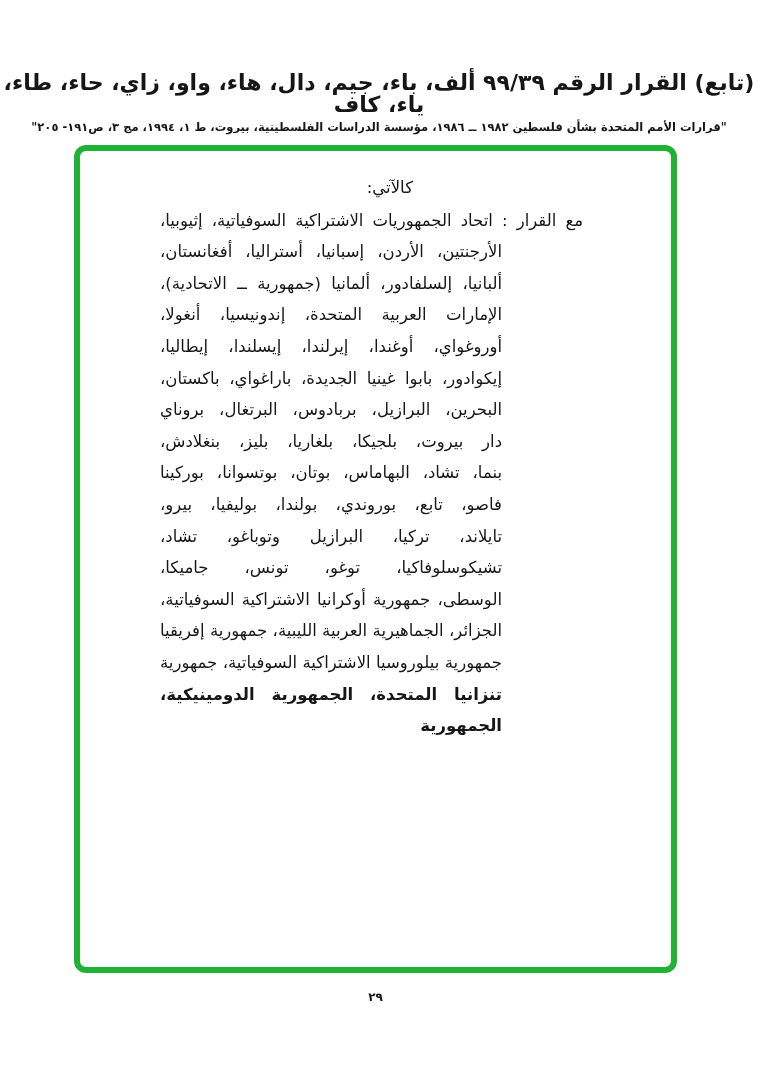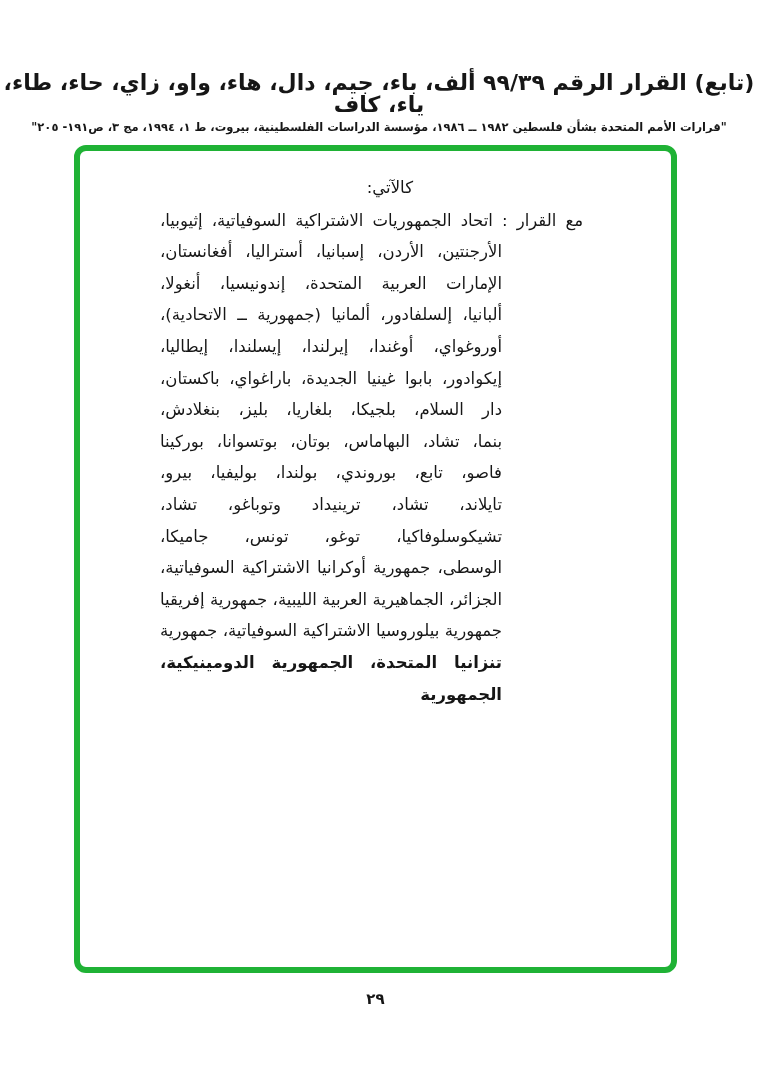--- a/index.html
+++ b/index.html
@@ -28,46 +28,47 @@
     text-align:right;margin-right:170px;margin-bottom:1px;
   }
   .line{
     text-align:justify;text-align-last:justify;-moz-text-align-last:justify;
     direction:rtl;white-space:normal;
   }
   .line.cont{margin-right:81px;}
   .line.bold{font-weight:bold;}
   .page-number{
     position:absolute;top:990px;left:74px;width:603px;text-align:center;
-    font-size:15px;font-weight:bold;direction:rtl;
+    font-size:12px;font-weight:bold;direction:rtl;
   }
 </style>
 </head>
 <body>
 
 <div class="header">
   <div class="header-title">(تابع) القرار الرقم ٩٩/٣٩ ألف، باء، جيم، دال، هاء، واو، زاي، حاء، طاء، ياء، كاف</div>
   <div class="header-citation">"قرارات الأمم المتحدة بشأن فلسطين ١٩٨٢ ــ ١٩٨٦، مؤسسة الدراسات الفلسطينية، بيروت، ط ١، ١٩٩٤، مج ٣، ص١٩١- ٢٠٥"</div>
 </div>
 
 <div class="green-box"></div>
 
 <div class="textcol">
   <div class="kalati">كالآتي:</div>
   <div class="line first"><span>مع القرار :</span> <span>اتحاد الجمهوريات الاشتراكية السوفياتية، إثيوبيا،</span></div>
   <div>
       <div class="line cont">الأرجنتين، الأردن، إسبانيا، أستراليا، أفغانستان،</div>
+      <div class="line cont">ألبانيا، إلسلفادور، ألمانيا (جمهورية ــ الاتحادية)،</div>
       <div class="line cont">الإمارات العربية المتحدة، إندونيسيا، أنغولا،</div>
-      <div class="line cont">ألبانيا، إلسلفادور، ألمانيا (جمهورية ــ الاتحادية)،</div>
       <div class="line cont">أوروغواي، أوغندا، إيرلندا، إيسلندا، إيطاليا،</div>
       <div class="line cont">إيكوادور، بابوا غينيا الجديدة، باراغواي، باكستان،</div>
-      <div class="line cont">دار السلام، بلجيكا، بلغاريا، بليز، بنغلادش،</div>
+      <div class="line cont">البحرين، البرازيل، بربادوس، البرتغال، بروناي</div>
+      <div class="line cont">دار بيروت، بلجيكا، بلغاريا، بليز، بنغلادش،</div>
       <div class="line cont">بنما، تشاد، البهاماس، بوتان، بوتسوانا، بوركينا</div>
       <div class="line cont">فاصو، تابع، بوروندي، بولندا، بوليفيا، بيرو،</div>
-      <div class="line cont">تايلاند، تشاد، ترينيداد وتوباغو، تشاد،</div>
+      <div class="line cont">تايلاند، تركيا، البرازيل وتوباغو، تشاد،</div>
       <div class="line cont">تشيكوسلوفاكيا، توغو، تونس، جاميكا،</div>
       <div class="line cont">الوسطى، جمهورية أوكرانيا الاشتراكية السوفياتية،</div>
       <div class="line cont">الجزائر، الجماهيرية العربية الليبية، جمهورية إفريقيا</div>
       <div class="line cont">جمهورية بيلوروسيا الاشتراكية السوفياتية، جمهورية</div>
       <div class="line cont bold">تنزانيا المتحدة، الجمهورية الدومينيكية، الجمهورية</div>
     </div>
 </div>
 
 <div class="page-number">٢٩</div>
 

